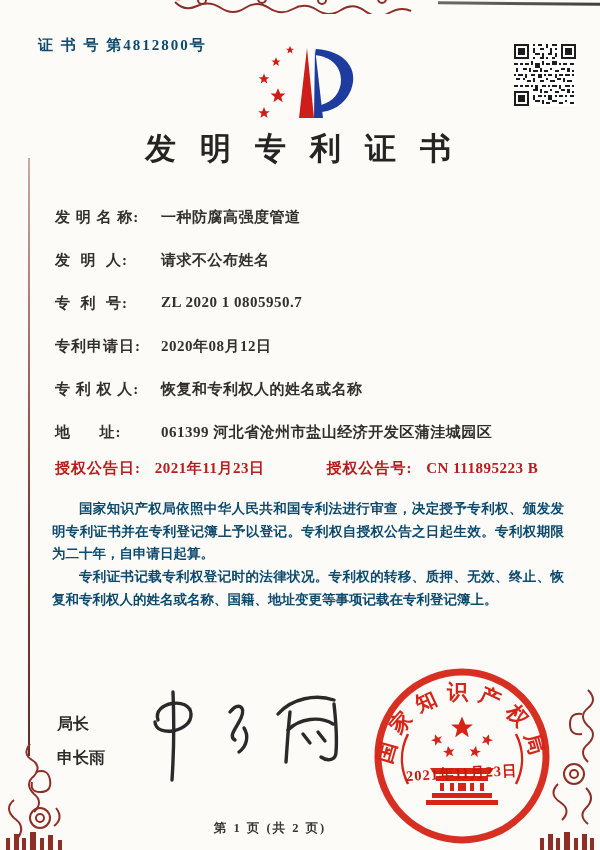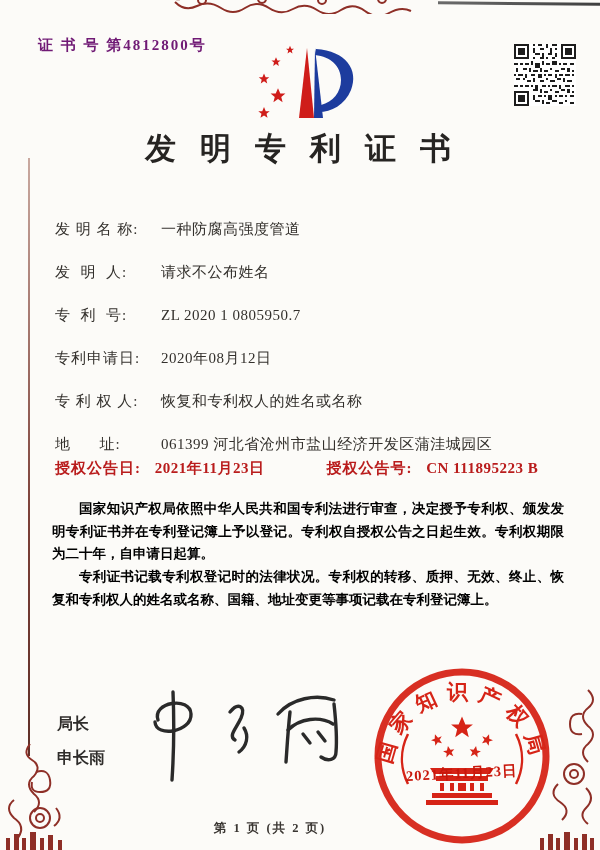--- a/index.html
+++ b/index.html
@@ -16,37 +16,37 @@
     color:#2f2d2b;
   }
   
   .orn-top{position:absolute;left:170px;top:-6px;width:270px;height:20px;}
   .line-top-right{position:absolute;left:438px;top:2px;width:162px;height:3px;
     background:linear-gradient(90deg,#6b6b6b,#3f3f3f);transform:rotate(.6deg);}
   .rule-left{position:absolute;left:28px;top:158px;width:2px;height:598px;
     background:linear-gradient(180deg,#c9a9a0 0%,#7c4038 60%,#5f2f28 100%);}
   
   .cert-no{position:absolute;left:38px;top:36px;font-size:15px;font-weight:bold;
-    letter-spacing:2px;color:#701a75;}
+    letter-spacing:2px;color:#0c4a6e;}
   .logo{position:absolute;left:250px;top:36px;}
   .qr{position:absolute;left:514px;top:44px;}
   .title{position:absolute;left:0;top:128px;width:600px;text-align:center;
     font-size:31px;font-weight:bold;letter-spacing:24px;padding-left:20px;
     box-sizing:border-box;color:#262422;}
   
   .fields{position:absolute;left:55px;top:208px;right:30px;}
-  .frow{display:flex;align-items:center;height:43px;font-size:15px;font-weight:normal;color:#33302c;}
+  .frow{display:flex;align-items:flex-start;height:43px;font-size:15px;font-weight:bold;color:#33302c;}
   .flabel{white-space:pre;min-width:96px;letter-spacing:1px;}
   .fvalue{white-space:pre;margin-left:10px;letter-spacing:.5px;}
   .grant{position:absolute;left:55px;top:459px;right:20px;display:flex;
     font-size:15px;font-weight:bold;color:#b91c1c;}
   .grant .pair2{margin-left:62px;}
   
   .bodytext{position:absolute;left:52px;top:498px;width:512px;
-    font-size:13.5px;line-height:1.68;text-align:justify;color:#000000;font-weight:bold;}
+    font-size:13.5px;line-height:1.68;text-align:justify;color:#0c4a6e;font-weight:bold;}
   .bodytext p{margin:0;text-indent:2em;}
   
   .sig-title{position:absolute;left:57px;top:714px;font-size:16px;font-weight:bold;text-align:center;}
   .sig-name{position:absolute;left:57px;top:748px;font-size:16px;font-weight:bold;}
   .sig-script{position:absolute;left:128px;top:686px;}
   .seal{position:absolute;left:370px;top:664px;}
   .seal-ring{fill:none;stroke:#d62417;stroke-width:7;opacity:.95;}
   .seal-arc-text{font-size:21px;font-weight:bold;fill:#d62417;letter-spacing:9px;}
   .seal-date{font-size:14.5px;font-weight:bold;fill:#c8170b;letter-spacing:1px;}
   .emblem{fill:#d62417;}

